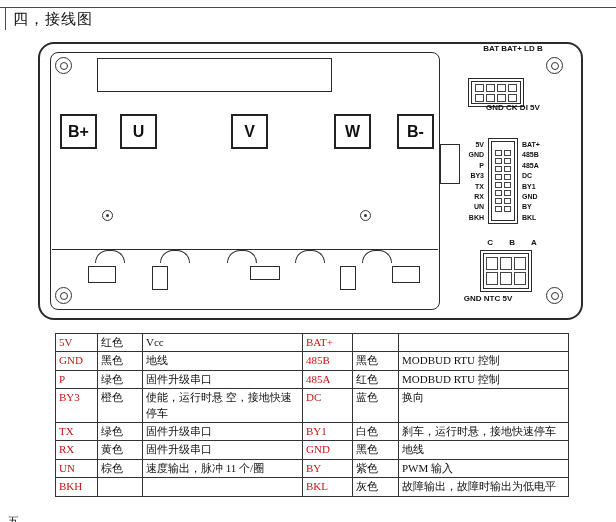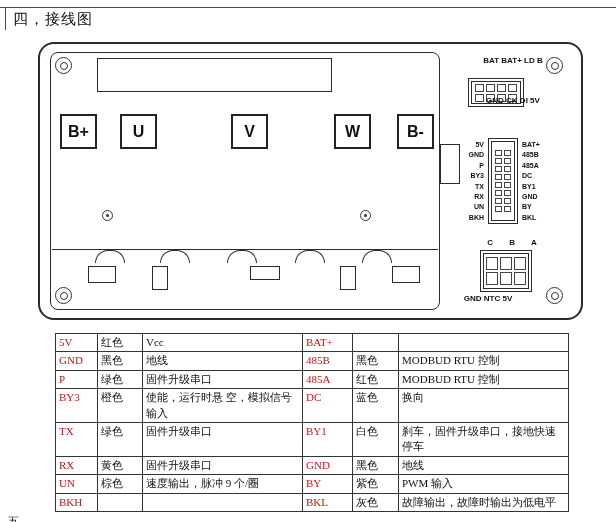--- a/index.html
+++ b/index.html
@@ -32,22 +32,22 @@
 .foot{border:1.2px solid #2b2b2b;background:#fff}
 .f0{left:48px;top:222px;width:28px;height:17px}
 .f1{left:112px;top:222px;width:16px;height:24px}
 .f2{left:210px;top:222px;width:30px;height:14px}
 .f3{left:300px;top:222px;width:16px;height:24px}
 .f4{left:352px;top:222px;width:28px;height:17px}
 .side-tab{left:400px;top:100px;width:20px;height:40px;border:1.5px solid #2b2b2b;background:#fff}
 
 
 .conn-label{font:bold 8px "Liberation Sans","DejaVu Sans",sans-serif;text-align:center;white-space:nowrap}
-.bat-top{left:408px;top:12px;width:130px}
-.bat-bottom{left:408px;top:52px;width:130px}
+.bat-top{left:408px;top:0;width:130px}
+.bat-bottom{left:408px;top:59px;width:130px}
 .cba{left:420px;top:194px;width:104px;letter-spacing:7px;text-indent:7px}
 .gnd-ntc{left:388px;top:250px;width:120px}
 .dbox{border:1.5px solid #2b2b2b;padding:2px;background:#fff}
 .dbox-inner{border:1px solid #2b2b2b;width:100%;height:100%;display:flex;flex-wrap:wrap;align-content:center;justify-content:center}
 .top-conn{left:428px;top:34px;width:56px;height:29px}
 .cell-a{width:9px;height:8px;border:1px solid #444;margin:1px}
 .mid-conn{left:448px;top:94px;width:30px;height:86px}
 .cell-b{width:7px;height:6px;border:1px solid #444;margin:1px}
 .bot-conn{left:440px;top:206px;width:52px;height:42px}
 .cell-c{width:12px;height:13px;border:1px solid #444;margin:1px}
@@ -201,45 +201,45 @@
       <td class="pin-name">P</td>
       <td>绿色</td>
       <td>固件升级串口</td>
       <td class="pin-name">485A</td>
       <td>红色</td>
       <td>MODBUD RTU 控制</td>
     </tr>
     <tr>
       <td class="pin-name">BY3</td>
       <td>橙色</td>
-      <td>使能，运行时悬 空，模拟信号输入</td>
+      <td>使能，运行时悬 空，接地快速停车</td>
       <td class="pin-name">DC</td>
       <td>蓝色</td>
       <td>换向</td>
     </tr>
     <tr>
       <td class="pin-name">TX</td>
       <td>绿色</td>
       <td>固件升级串口</td>
       <td class="pin-name">BY1</td>
       <td>白色</td>
-      <td>刹车，固件升级串口，接地快速停车</td>
+      <td>刹车，运行时悬，接地快速停车</td>
     </tr>
     <tr>
       <td class="pin-name">RX</td>
       <td>黄色</td>
       <td>固件升级串口</td>
       <td class="pin-name">GND</td>
       <td>黑色</td>
       <td>地线</td>
     </tr>
     <tr>
       <td class="pin-name">UN</td>
       <td>棕色</td>
-      <td>速度输出，脉冲 9 个/圈</td>
+      <td>速度输出，脉冲 11 个/圈</td>
       <td class="pin-name">BY</td>
       <td>紫色</td>
       <td>PWM 输入</td>
     </tr>
     <tr>
       <td class="pin-name">BKH</td>
       <td></td>
       <td></td>
       <td class="pin-name">BKL</td>
       <td>灰色</td>

